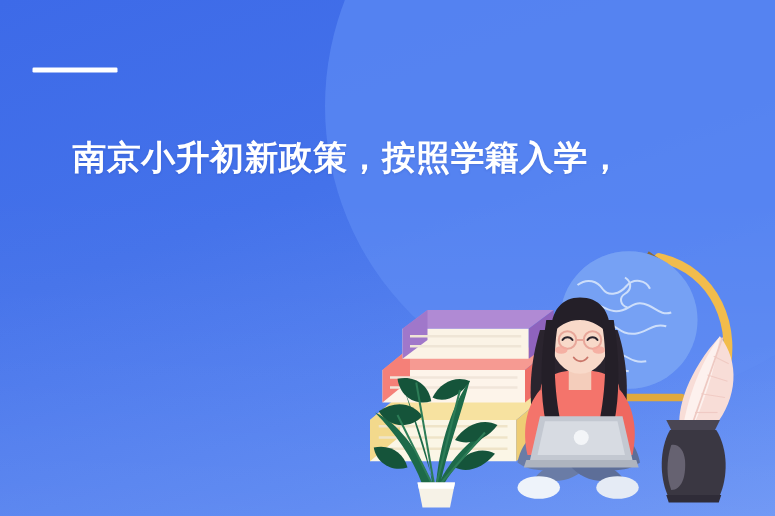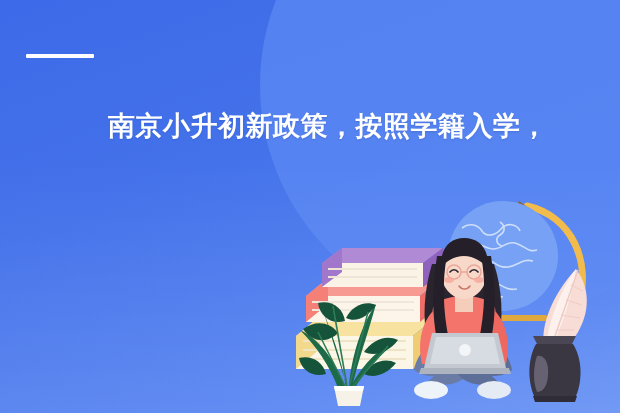--- a/index.html
+++ b/index.html
@@ -6,21 +6,20 @@
     margin: 0;
     padding: 0;
     background: #ffffff;
   }
   #banner {
     position: relative;
     width: 620px;
     height: 413px;
     overflow: hidden;
     font-family: "Liberation Sans", "DejaVu Sans", sans-serif;
-    text-align: center;
   }
   .bg-base {
     position: absolute;
     inset: 0;
     background: linear-gradient(160deg, #3d6ae8 0%, #4472ea 38%, #5583f1 78%, #6691f4 100%);
   }
   .bg-circle {
     position: absolute;
     right: -110px;
     top: -150px;

